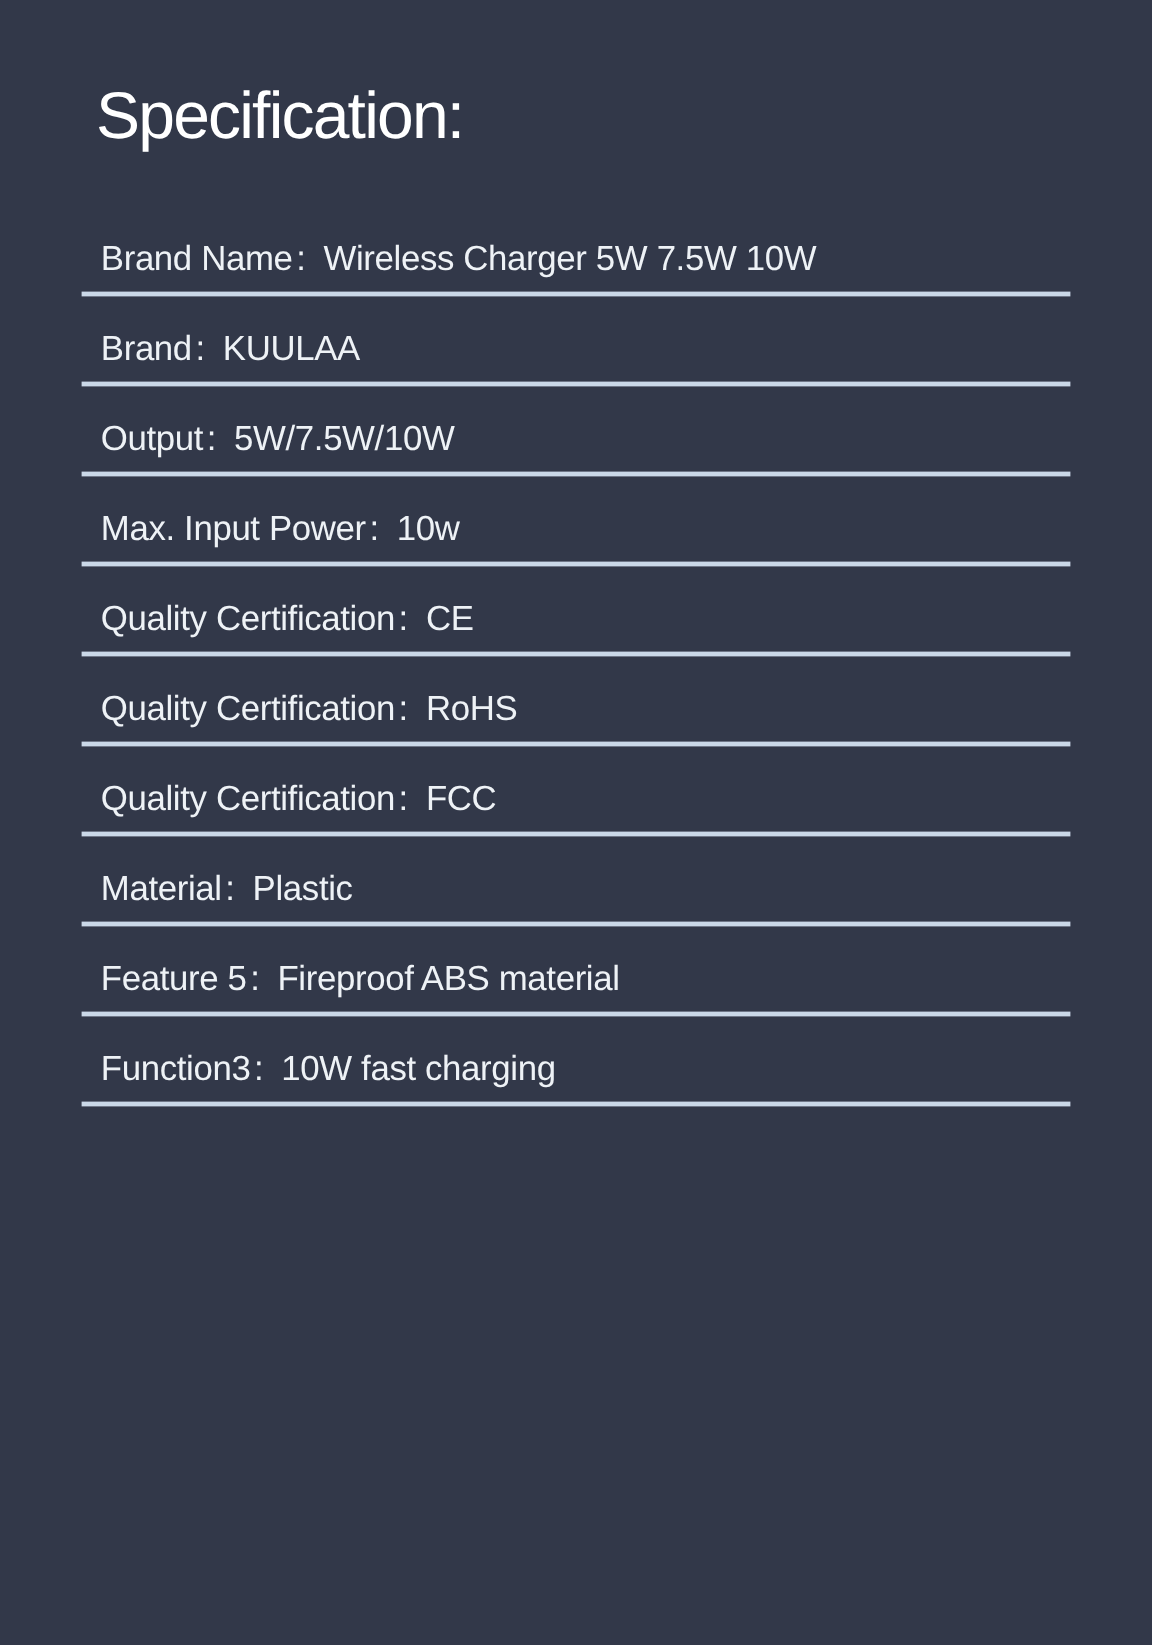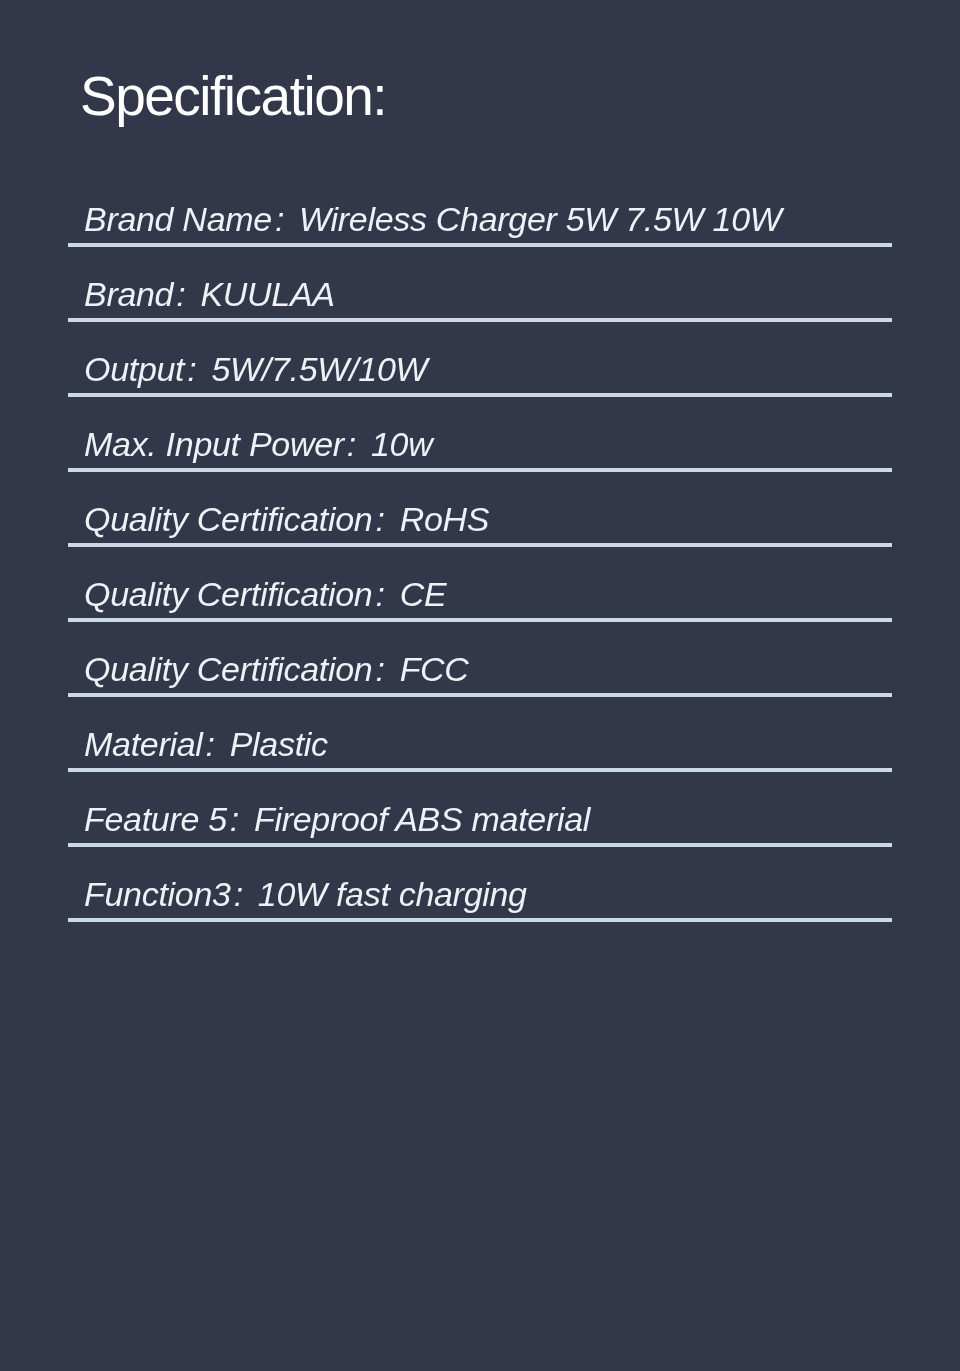--- a/index.html
+++ b/index.html
@@ -29,25 +29,24 @@
   }
   .spec-list {
     margin: 45px 68px 0 68px;
   }
   .spec-row {
     height: 75px;
     box-sizing: border-box;
     border-bottom: 4px solid var(--divider, #cad8e8);
     padding: 29px 0 0 16px;
     color: var(--text, #eef2f6);
-    font-size: 34px;
+    font-size: 29px;
     line-height: 1.1;
     letter-spacing: -0.3px;
     white-space: nowrap;
-    font-style: italic;
   }
   .spec-colon {
     display: inline-block;
     margin: 0 15px 0 3px;
   }
 </style>
 </head>
 <body>
 
 <div class="page">
@@ -55,23 +54,23 @@
   <div class="spec-list" id="spec-list">
   <div class="spec-row"><span class="spec-label">Brand Name</span><span class="spec-colon">:</span><span class="spec-value">Wireless Charger 5W 7.5W 10W</span></div>
 
   <div class="spec-row"><span class="spec-label">Brand</span><span class="spec-colon">:</span><span class="spec-value">KUULAA</span></div>
 
 
   <div class="spec-row"><span class="spec-label">Output</span><span class="spec-colon">:</span><span class="spec-value">5W/7.5W/10W</span></div>
 
   <div class="spec-row"><span class="spec-label">Max. Input Power</span><span class="spec-colon">:</span><span class="spec-value">10w</span></div>
 
+  <div class="spec-row"><span class="spec-label">Quality Certification</span><span class="spec-colon">:</span><span class="spec-value">CE</span></div>
+
   <div class="spec-row"><span class="spec-label">Quality Certification</span><span class="spec-colon">:</span><span class="spec-value">RoHS</span></div>
-
-  <div class="spec-row"><span class="spec-label">Quality Certification</span><span class="spec-colon">:</span><span class="spec-value">CE</span></div>
 
   <div class="spec-row"><span class="spec-label">Quality Certification</span><span class="spec-colon">:</span><span class="spec-value">FCC</span></div>
 
 
 
   <div class="spec-row"><span class="spec-label">Material</span><span class="spec-colon">:</span><span class="spec-value">Plastic</span></div>
 
 
   <div class="spec-row"><span class="spec-label">Feature 5</span><span class="spec-colon">:</span><span class="spec-value">Fireproof ABS material</span></div>
 

